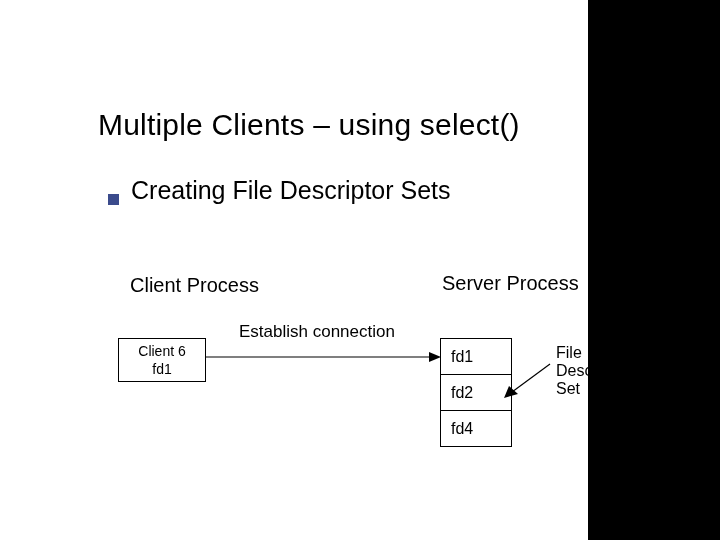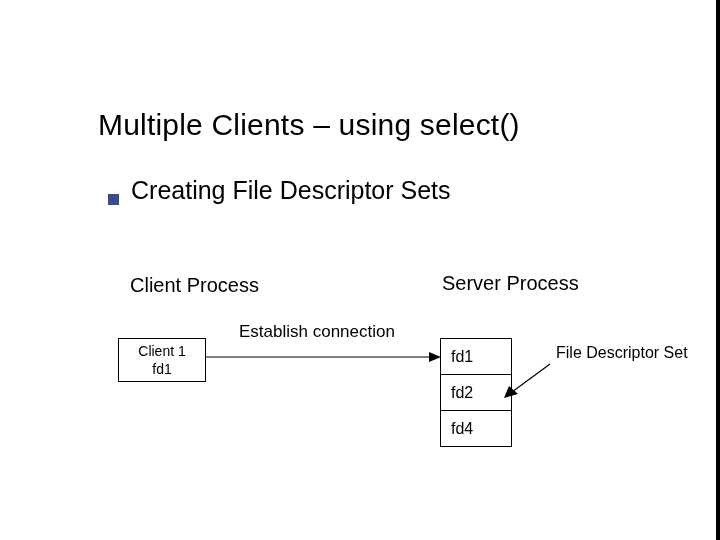--- a/index.html
+++ b/index.html
@@ -6,21 +6,21 @@
     margin: 0;
     padding: 0;
     background: #000;
     width: 720px;
     height: 540px;
     font-family: Verdana, Arial, sans-serif;
     color: #000;
   }
   .slide {
     background: #fff;
-    width: 716px;
+    width: 588px;
     height: 540px;
     position: relative;
   }
   .title {
     position: absolute;
     top: 108px;
     left: 98px;
     font-size: 30px;
     font-family: Verdana, Arial, sans-serif;
     letter-spacing: 0.2px;
@@ -112,21 +112,21 @@
   <div class="bullet b1">
     <span class="sq"></span>
     <span>Creating File Descriptor Sets</span>
   </div>
 
 
   <div class="client-process-label">Client Process</div>
   <div class="server-process-label">Server Process</div>
 
   <div class="client-box">
-    <div>Client 1</div>
+    <div>Client 6</div>
     <div>fd1</div>
   </div>
 
   <div class="establish-label">Establish connection</div>
 
   <svg class="arrow-svg" style="left:205px; top:350px; width:236px; height:14px;">
     <line x1="0" y1="7" x2="224" y2="7" stroke="#000" stroke-width="1.2"></line>
     <polygon points="236,7 224,2 224,12" fill="#000"></polygon>
   </svg>
 

